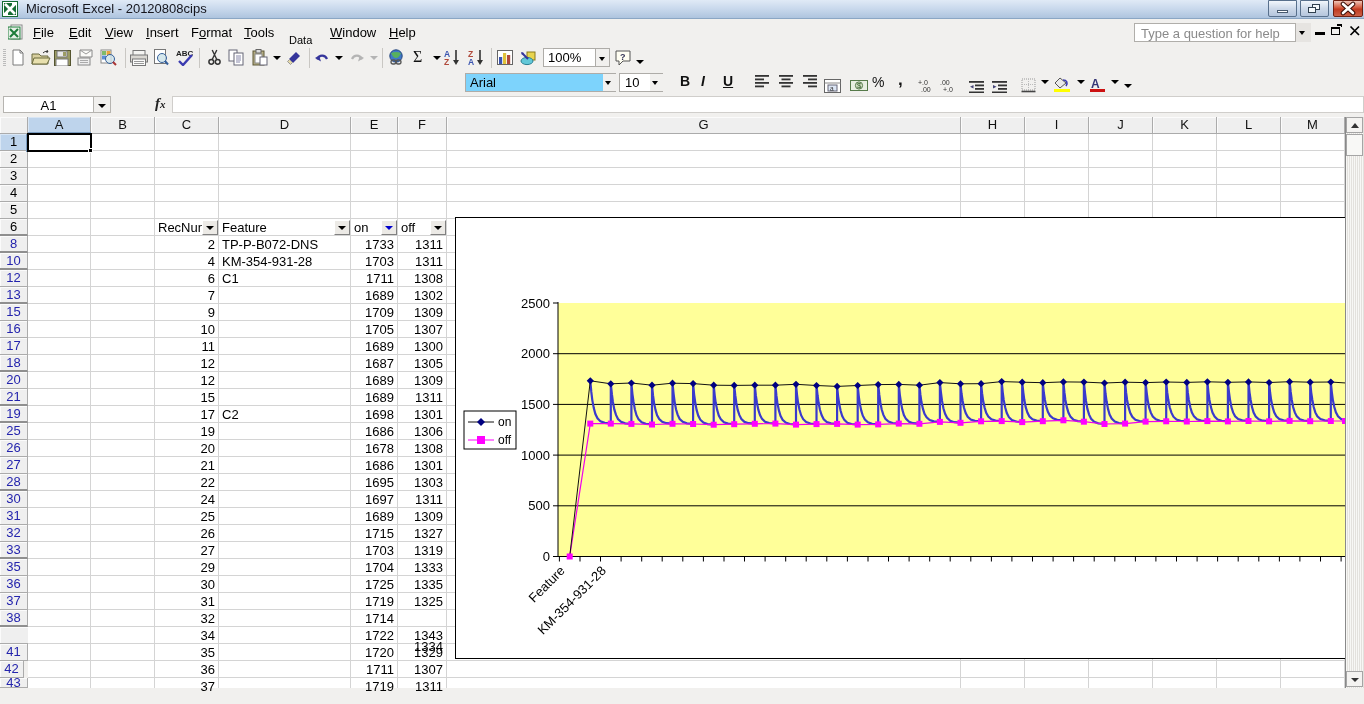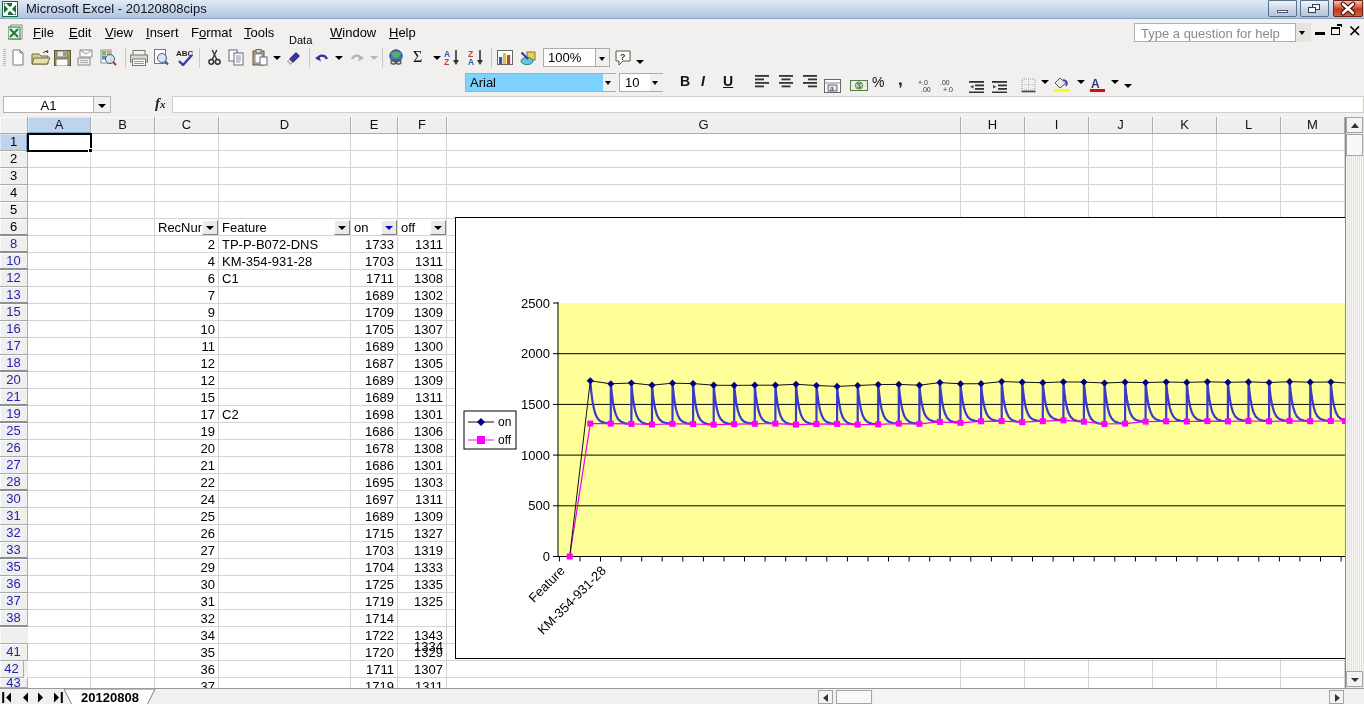--- a/index.html
+++ b/index.html
@@ -613,34 +613,12 @@
     </div>
     <div class="abs" style="left:1345px;top:117px;width:1px;height:571px;background:#898989"></div>
     <div class="abs" style="left:1346px;top:117px;width:18px;height:571px;background:repeating-linear-gradient(90deg,#f7f7f5 0 1px,#e3e1dd 1px 2px)"></div>
     <div class="abs" style="left:1346px;top:117px;width:17px;height:16px;background:#f4f3f1;border:1px solid #a5a5a5">
       <div class="tria" style="position:absolute;left:4px;top:5px;border-top:none;border-bottom:5px solid #333"></div>
     </div>
     <div class="abs" style="left:1346px;top:134px;width:17px;height:22px;background:#f8f8f6;border:1px solid #a5a5a5"></div>
     <div class="abs" style="left:1346px;top:671px;width:17px;height:16px;background:#f4f3f1;border:1px solid #a5a5a5">
       <div class="tria" style="position:absolute;left:4px;top:6px;border-top-color:#333"></div>
     </div>
-    <div class="abs" style="left:0;top:688px;width:1364px;height:16px;background:#f1f0ee;border-top:1px solid #9a9a9a">
-<svg class="abs" style="left:2px;top:3px" width="62" height="11">
-<path d="M1.2 0 V11" stroke="#000" stroke-width="2"></path>
-        <path d="M9 0.5 L4 5.5 L9 10.5 Z" fill="#000"></path>
-<path d="M26 0.5 L21 5.5 L26 10.5 Z" fill="#000"></path>
-<path d="M36 0.5 L41 5.5 L36 10.5 Z" fill="#000"></path>
-<path d="M52 0.5 L57 5.5 L52 10.5 Z" fill="#000"></path>
-        <path d="M59.8 0 V11" stroke="#000" stroke-width="2"></path>
-</svg>
-<svg class="abs" style="left:63px;top:0" width="94" height="16">
-        <path d="M1 0 L92 0 L84 16 L9 16 Z" fill="#fff" stroke="#808080"></path>
-        <text x="47" y="12.5" text-anchor="middle" font-size="13" font-weight="bold" fill="#000" font-family="Liberation Sans">20120808</text>
-      </svg>
-<div class="abs" style="left:818px;top:1px;width:15px;height:14px;background:#f4f3f1;border:1px solid #a5a5a5">
-        <div style="position:absolute;left:4px;top:3px;width:0;height:0;border-top:4px solid transparent;border-bottom:4px solid transparent;border-right:5px solid #333"></div>
-      </div>
-<div class="abs" style="left:836px;top:1px;width:36px;height:14px;background:#f8f8f6;border:1px solid #a5a5a5"></div>
-<div class="abs" style="left:874px;top:1px;width:454px;height:14px;background:#f5f5f3"></div>
-<div class="abs" style="left:1329px;top:1px;width:15px;height:14px;background:#f4f3f1;border:1px solid #a5a5a5">
-        <div style="position:absolute;left:5px;top:3px;width:0;height:0;border-top:4px solid transparent;border-bottom:4px solid transparent;border-left:5px solid #333"></div>
-      </div>
-</div>
   </div>
 </body></html>

